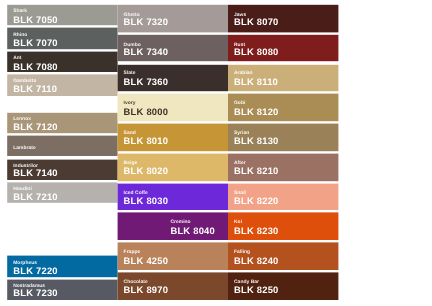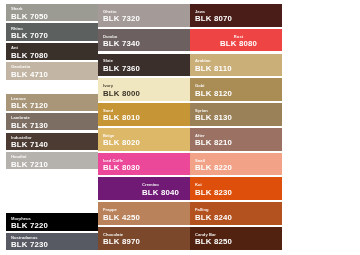--- a/index.html
+++ b/index.html
@@ -72,39 +72,38 @@
       <div class="swatch" style="background: rgb(92, 97, 96); color: rgb(255, 255, 255);">
         <div class="swatch-name">Rhino</div>
         <div class="swatch-code">BLK 7070</div>
       </div>
       <div class="swatch" style="background: rgb(58, 49, 43); color: rgb(255, 255, 255);">
         <div class="swatch-name">Ant</div>
         <div class="swatch-code">BLK 7080</div>
       </div>
       <div class="swatch" style="background: rgb(195, 181, 163); color: rgb(255, 255, 255);">
         <div class="swatch-name">Gambetta</div>
-        <div class="swatch-code">BLK 4710</div>
+        <div class="swatch-code">BLK 7110</div>
       </div>
       <div class="swatch" style="background: rgb(169, 150, 121); color: rgb(255, 255, 255); margin-top: 12px;">
         <div class="swatch-name">Lennox</div>
         <div class="swatch-code">BLK 7120</div>
       </div>
       <div class="swatch" style="background: rgb(124, 110, 98); color: rgb(255, 255, 255);">
         <div class="swatch-name">Lambrate</div>
-        <div class="swatch-code">BLK 7130</div>
       </div>
       <div class="swatch" style="background: rgb(75, 59, 50); color: rgb(255, 255, 255);">
         <div class="swatch-name">Industrilor</div>
         <div class="swatch-code">BLK 7140</div>
       </div>
       <div class="swatch" style="background: rgb(181, 178, 174); color: rgb(255, 255, 255);">
         <div class="swatch-name">Houdini</div>
         <div class="swatch-code">BLK 7210</div>
       </div>
-      <div class="swatch" style="background: #000000; color: rgb(255, 255, 255); margin-top: 42px;">
+      <div class="swatch" style="background: #0369a1; color: rgb(255, 255, 255); margin-top: 42px;">
         <div class="swatch-name">Morpheus</div>
         <div class="swatch-code">BLK 7220</div>
       </div>
       <div class="swatch" style="background: rgb(87, 90, 99); color: rgb(255, 255, 255);">
         <div class="swatch-name">Nostradamus</div>
         <div class="swatch-code">BLK 7230</div>
       </div>
     </div>
     <div class="palette-column">
       <div class="swatch" style="background: rgb(164, 155, 152); color: rgb(255, 255, 255);">
@@ -124,21 +123,21 @@
         <div class="swatch-code">BLK 8000</div>
       </div>
       <div class="swatch" style="background: rgb(198, 149, 53); color: rgb(255, 255, 255);">
         <div class="swatch-name">Sand</div>
         <div class="swatch-code">BLK 8010</div>
       </div>
       <div class="swatch" style="background: rgb(220, 184, 104); color: rgb(255, 255, 255);">
         <div class="swatch-name">Beige</div>
         <div class="swatch-code">BLK 8020</div>
       </div>
-      <div class="swatch" style="background: #ec4899; color: rgb(255, 255, 255);">
+      <div class="swatch" style="background: #6d28d9; color: rgb(255, 255, 255);">
         <div class="swatch-name">Iced Coffe</div>
         <div class="swatch-code">BLK 8030</div>
       </div>
       <div class="swatch" style="background: #701a75; color: rgb(255, 255, 255); padding-left: 44px;">
         <div class="swatch-name">Cremino</div>
         <div class="swatch-code">BLK 8040</div>
       </div>
       <div class="swatch" style="background: rgb(185, 130, 90); color: rgb(255, 255, 255);">
         <div class="swatch-name">Frappe</div>
         <div class="swatch-code">BLK 4250</div>
@@ -146,21 +145,21 @@
       <div class="swatch" style="background: rgb(123, 72, 44); color: rgb(255, 255, 255);">
         <div class="swatch-name">Chocolate</div>
         <div class="swatch-code">BLK 8970</div>
       </div>
     </div>
     <div class="palette-column">
       <div class="swatch" style="background: rgb(75, 29, 24); color: rgb(255, 255, 255);">
         <div class="swatch-name">Jaws</div>
         <div class="swatch-code">BLK 8070</div>
       </div>
-      <div class="swatch" style="background: #ef4444; color: rgb(255, 255, 255); align-items: center;">
+      <div class="swatch" style="background: #7f1d1d; color: rgb(255, 255, 255);">
         <div class="swatch-name">Rust</div>
         <div class="swatch-code">BLK 8080</div>
       </div>
       <div class="swatch" style="background: rgb(203, 175, 121); color: rgb(255, 255, 255);">
         <div class="swatch-name">Arabian</div>
         <div class="swatch-code">BLK 8110</div>
       </div>
       <div class="swatch" style="background: rgb(169, 141, 85); color: rgb(255, 255, 255);">
         <div class="swatch-name">Gobi</div>
         <div class="swatch-code">BLK 8120</div>

